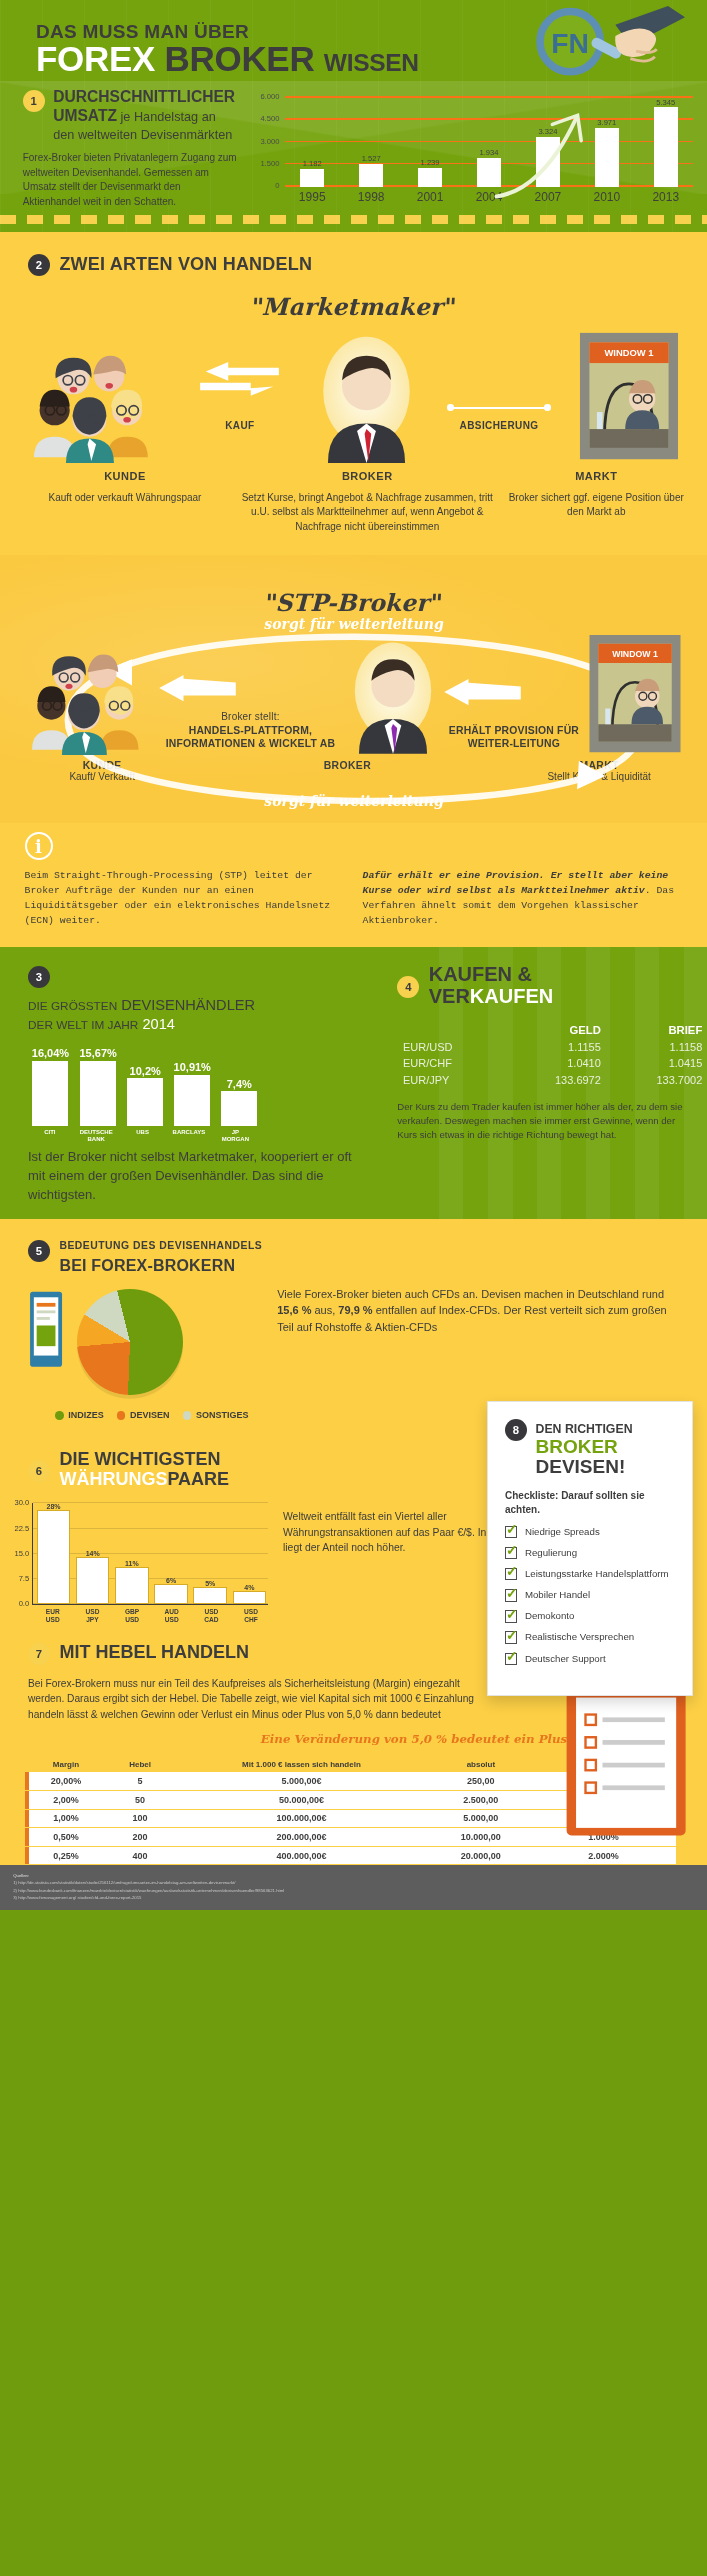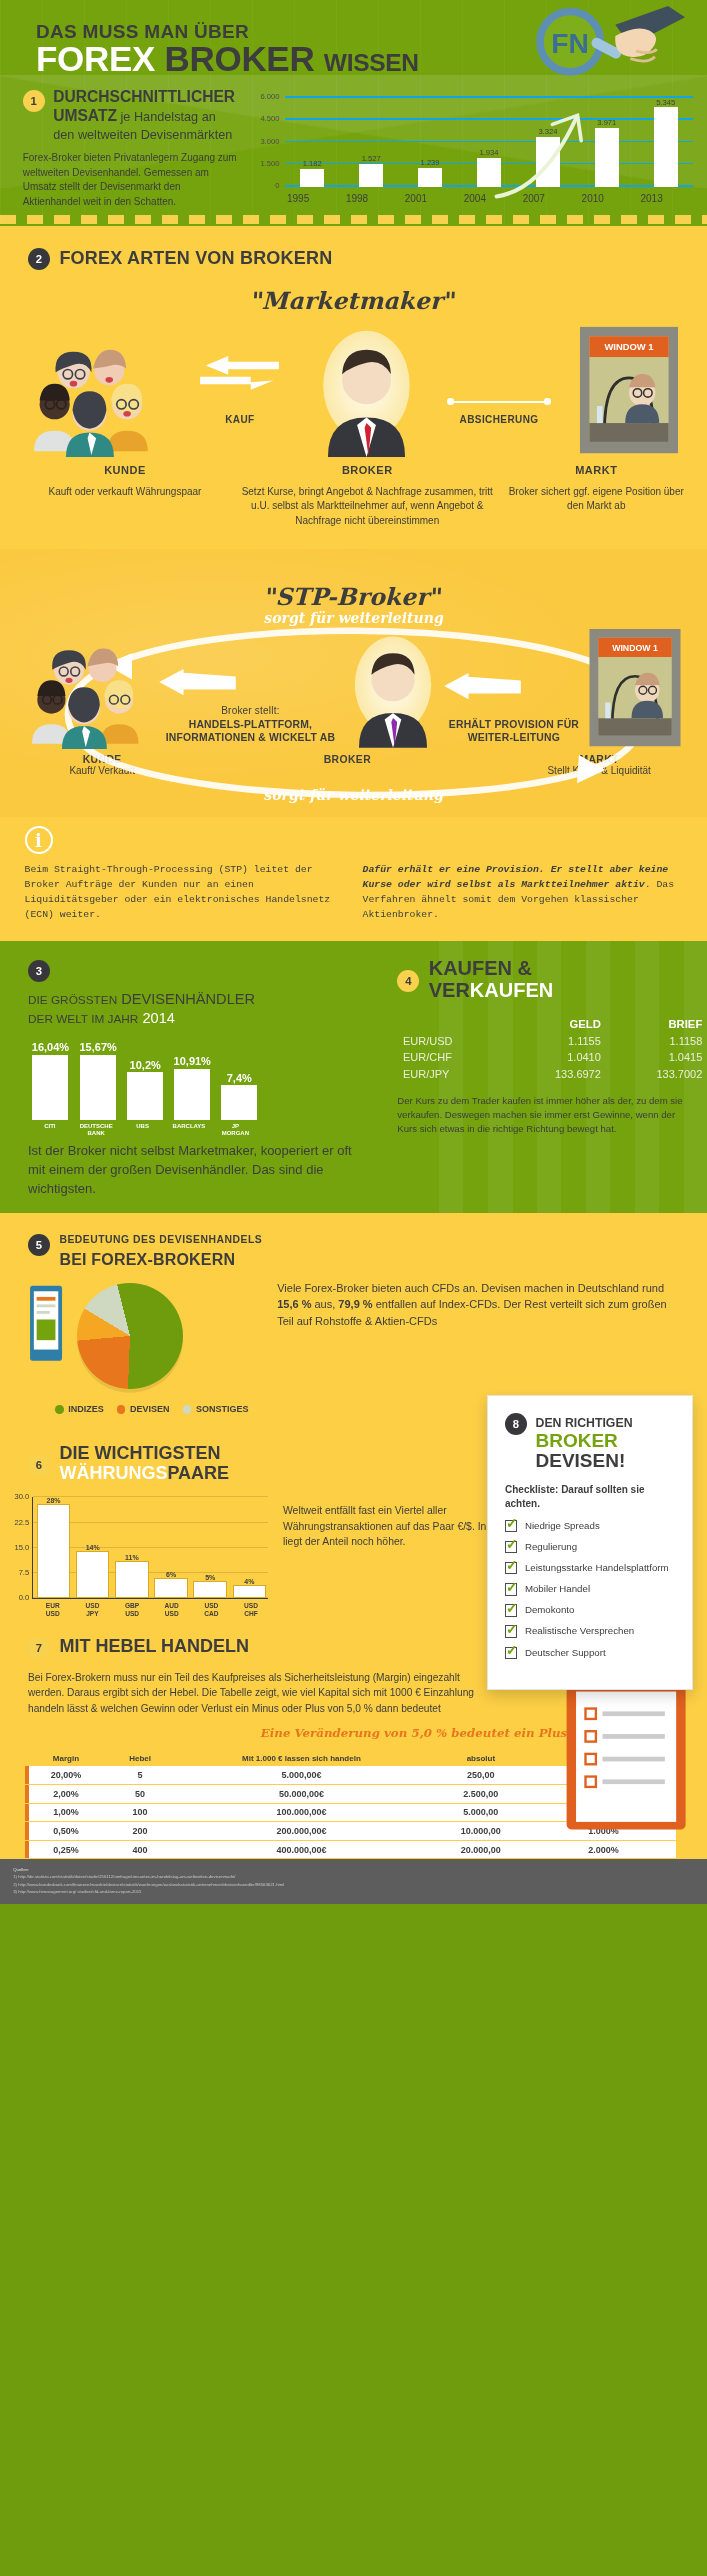--- a/index.html
+++ b/index.html
@@ -4,21 +4,21 @@
 <style>
   * { box-sizing: border-box; margin:0; padding:0; }
   body {
     width:708px; background:#6f9c0d;
     font-family:"Liberation Sans", sans-serif;
     color:#3d3d3d; overflow-x:hidden;
   }
   .page { width:708px; position:relative; }
 
   
-  .s1 { background:#74a30d; padding:0 0 2px 0; position:relative; overflow:hidden; }
+  .s1 { background:#74a30d; padding:0 0 8px 0; position:relative; overflow:hidden; }
   .s1::before{
     content:""; position:absolute; inset:0;
     background:
       repeating-linear-gradient(90deg, rgba(255,255,255,.035) 0 0.9px, transparent 0.9px 42px);
     pointer-events:none;
   }
   .s1-mtn{
     position:absolute; left:0; right:0; bottom:38px; height:113px;
     background:
       linear-gradient(to top right, transparent 49%, rgba(255,255,255,.07) 50%),
@@ -45,30 +45,30 @@
   }
   .circ.y{ background:#f8d14f; color:#3d3d3d;}
   .circ.dk{ background:#38383c; color:#fff;}
   .s1-ttl{ font-size:15.6px; font-weight:bold; line-height:1.18; color:#3d3d3d;}
   .s1-ttl .lt{ font-weight:normal; font-size:12.7px;}
   .s1-para{ font-size:10px; line-height:1.46; margin-top:7.6px; color:#3d3d3d; }
 
   
   .c1{ flex:1; position:relative; height:106px; margin-top:13.2px;}
   .c1-plot{ position:absolute; left:38px; right:1.9px; top:0; bottom:17px;}
-  .c1-grid{ position:absolute; left:0; right:0; height:1.4px; background:#0ea5e9;}
+  .c1-grid{ position:absolute; left:0; right:0; height:1.4px; background:#f97316;}
   .c1-ylab{ position:absolute; right:100%; margin-right:5.7px; font-size:7.6px; color:#4b4b4b;
             transform:translateY(-50%); white-space:nowrap;}
   .c1-bars{ position:absolute; left:0; right:0; bottom:0; top:0; display:flex;
             align-items:flex-end; justify-content:space-between; padding:0 1.9px;}
   .c1-bw{ width:12.5%; display:flex; flex-direction:column; align-items:center; justify-content:flex-end; height:100%;}
   .c1-bar{ width:24.5px; background:#fff; }
   .c1-val{ font-size:7.6px; color:#3f3f3f; margin-bottom:0.9px; white-space:nowrap;}
   .c1-xl{ position:absolute; left:38px; right:1.9px; bottom:0; display:flex; justify-content:space-between; padding:0 1.9px;}
-  .c1-xl span{ width:12.5%; text-align:left; font-size:10px; color:#3f3f3f;}
+  .c1-xl span{ width:12.5%; text-align:center; font-size:12px; color:#3f3f3f;}
   .c1-arrow{ position:absolute; left:44%; bottom:3.8px; width:46%; height:90px; pointer-events:none;}
 
   
   .dash{ height:8.5px; background:
      repeating-linear-gradient(90deg,#f8d14f 0 16px, transparent 16px 27px);
      margin-top:5.7px;}
 
   
   .s2{ background:#fccf45; padding:21px 0 0 0; position:relative;}
   .s2hdr{ display:flex; align-items:center; gap:9.4px; padding-left:28px;}
@@ -322,21 +322,21 @@
           <path d="M66 16 L94 6 L98 34" stroke="#eaf3d5" stroke-width="4" fill="none" stroke-linecap="round"></path>
         </svg>
       </div>
     </div>
     <div class="dash"></div>
   </div>
 
   <div class="s2">
     <div class="s2hdr">
       <div class="circ dk">2</div>
-      <div class="t">FOREX ARTEN VON BROKERN</div>
+      <div class="t">ZWEI ARTEN VON HANDELN</div>
     </div>
 
     <div class="script">"Marketmaker"</div>
 
     <div class="flow">
       <div class="flow-col">
         <svg width="142" height="111" viewBox="0 0 150 118">
           <g>
             <circle cx="50" cy="28" r="17" fill="#efd4c0"></circle>
               <path d="M31 28 q-2 -22 19 -22 q21 0 19 22 q-6 -12 -19 -8 q-13 4 -19 8z" fill="#3f4149"></path>

